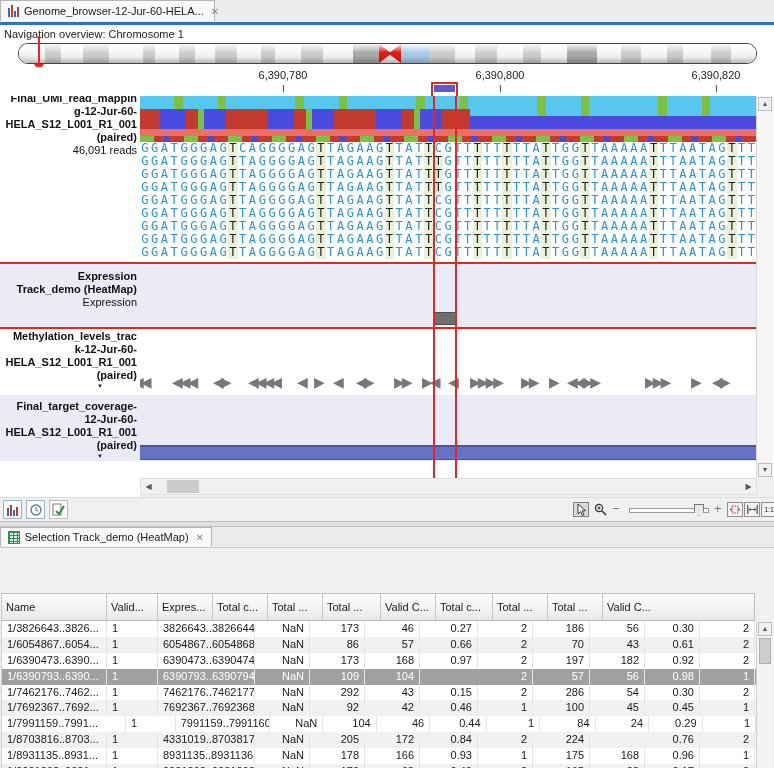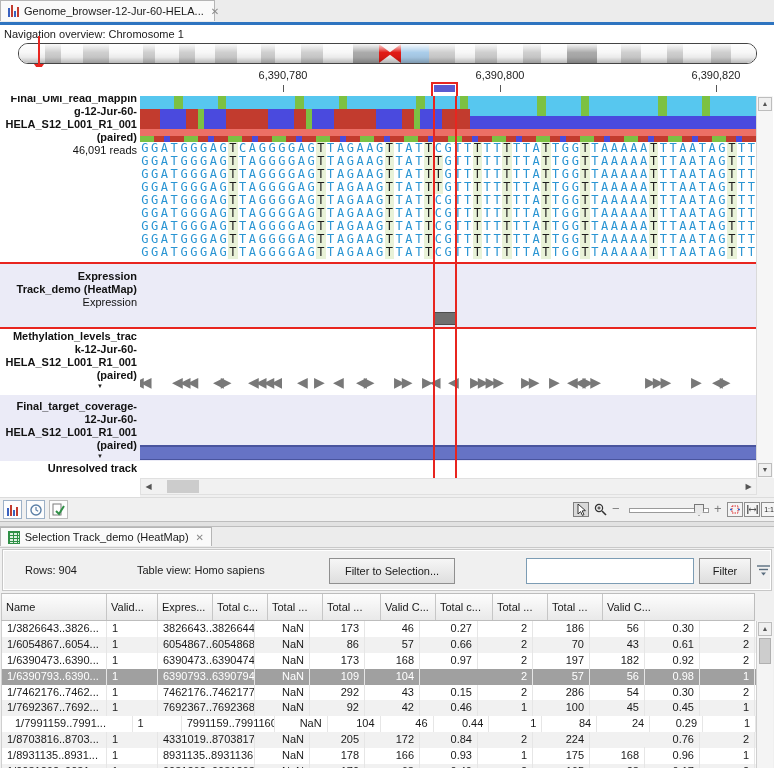--- a/index.html
+++ b/index.html
@@ -280,27 +280,20 @@
             <div>Final_target_coverage-</div>
             <div>12-Jur-60-</div>
             <div>HELA_S12_L001_R1_001</div>
             <div>(paired)</div>
           </div>
         <span class="drop">▼</span>
       </div>
       <div class="covbar"></div>
     </div>
 
-    <div class="t5">
-      <div class="tlabel" style="top:1px;">
-        <div>
-            <div>Unresolved track</div>
-          </div>
-      </div>
-    </div>
 
     <div class="vsel" style="left:433px;"></div>
     <div class="vsel" style="left:455px;"></div>
 
     <div class="vscroll">
       <div class="sbtn" style="top:1px;">▲</div>
       <div class="sbtn" style="bottom:1px;">▼</div>
     </div>
   </div>
 
@@ -373,34 +366,20 @@
   <div class="divider"></div>
 
   <div class="tabbar2">
     <div class="tab" style="width:212px;top:0;height:19px;">
       <span class="gridicon"></span>
       <span class="ttl">Selection Track_demo (HeatMap)</span>
       <span class="closex">✕</span>
     </div>
   </div>
 
-  <div class="ttool">
-    <span class="tt-label" style="left:22px;">Rows: 904</span>
-    <span class="tt-label" style="left:134px;">Table view: Homo sapiens</span>
-    <div class="btn" style="left:326px;width:126px;">Filter to Selection...</div>
-    <input class="searchbox" type="text" value="" style="">
-    <div class="btn" style="left:696px;width:52px;">Filter</div>
-    <div class="abs" style="left:753px;top:12px;">
-      <svg width="15" height="15" viewBox="0 0 15 15">
-        <line x1="1" y1="4" x2="14" y2="4" stroke="#5a6d7e" stroke-width="1.4"></line>
-        <line x1="3" y1="7.5" x2="12" y2="7.5" stroke="#5a6d7e" stroke-width="1.4"></line>
-        <path d="M5 10.5 L10 10.5 L7.5 13.5 Z" fill="#5a6d7e"></path>
-      </svg>
-    </div>
-  </div>
 
   <div class="thead">
       <div class="th" style="width: 105px;">Name</div>
       <div class="th" style="width: 51px;">Valid...</div>
       <div class="th" style="width: 55px;">Expres...</div>
       <div class="th" style="width: 55px;">Total c...</div>
       <div class="th" style="width: 55px;">Total ...</div>
       <div class="th" style="width: 58px;">Total ...</div>
       <div class="th" style="width: 55px;">Valid C...</div>
       <div class="th" style="width: 57px;">Total c...</div>
@@ -487,21 +466,21 @@
         <div class="td num" style="width: 55px;">92</div>
         <div class="td num" style="width: 55px;">42</div>
         <div class="td num" style="width: 58px;">0.46</div>
         <div class="td num" style="width: 55px;">1</div>
         <div class="td num" style="width: 57px;">100</div>
         <div class="td num" style="width: 55px;">45</div>
         <div class="td num" style="width: 55px;">0.45</div>
         <div class="td num" style="width: 55px;">1</div>
       </div>
       <div class="trow">
-        <div class="td" style="width: 128px; margin-left: 8px;">1/7991159..7991...</div>
+        <div class="td" style="width: 128px;">1/7991159..7991...</div>
         <div class="td" style="width: 51px;">1</div>
         <div class="td" style="width: 97px;">7991159..7991160</div>
         <div class="td num" style="width: 55px;">NaN</div>
         <div class="td num" style="width: 55px;">104</div>
         <div class="td num" style="width: 55px;">46</div>
         <div class="td num" style="width: 58px;">0.44</div>
         <div class="td num" style="width: 55px;">1</div>
         <div class="td num" style="width: 57px;">84</div>
         <div class="td num" style="width: 55px;">24</div>
         <div class="td num" style="width: 55px;">0.29</div>

